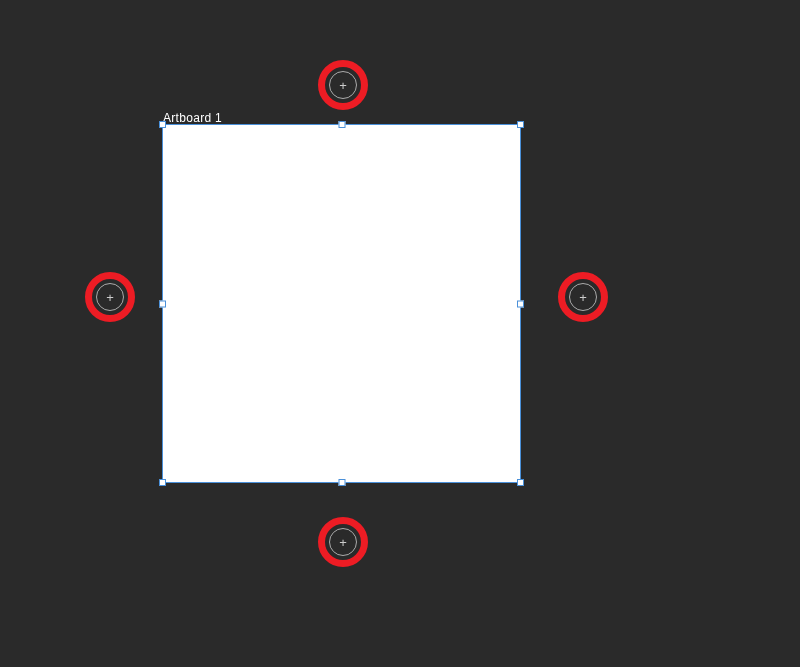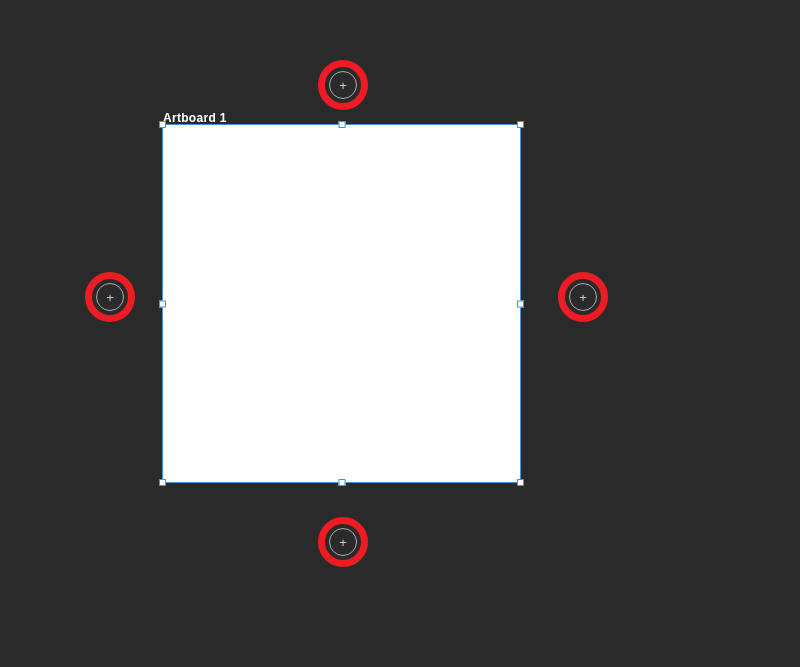--- a/index.html
+++ b/index.html
@@ -21,21 +21,21 @@
       left: 0;
       width: 100%;
       height: 100%;
     }
     .artboard-label {
       position: absolute;
       left: 163px;
       top: 111px;
       color: #ffffff;
       font-size: 12px;
-      font-weight: bold;
+      font-weight: normal;
       letter-spacing: 0.3px;
     }
     .artboard {
       position: absolute;
       left: 163px;
       top: 125px;
       width: 357px;
       height: 357px;
       background: #ffffff;
     }

